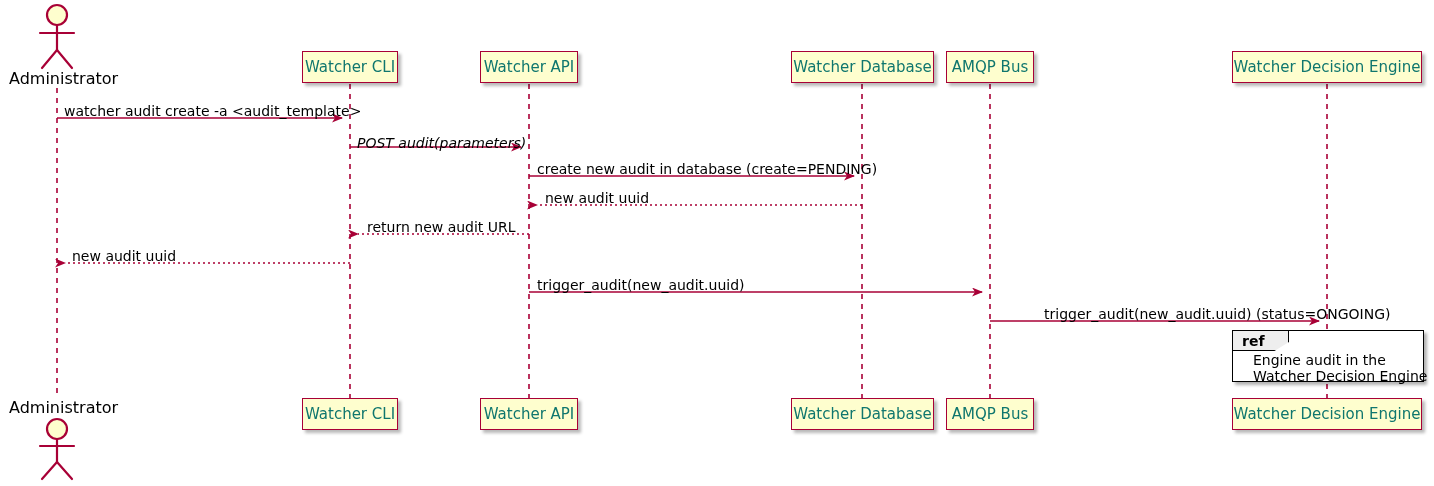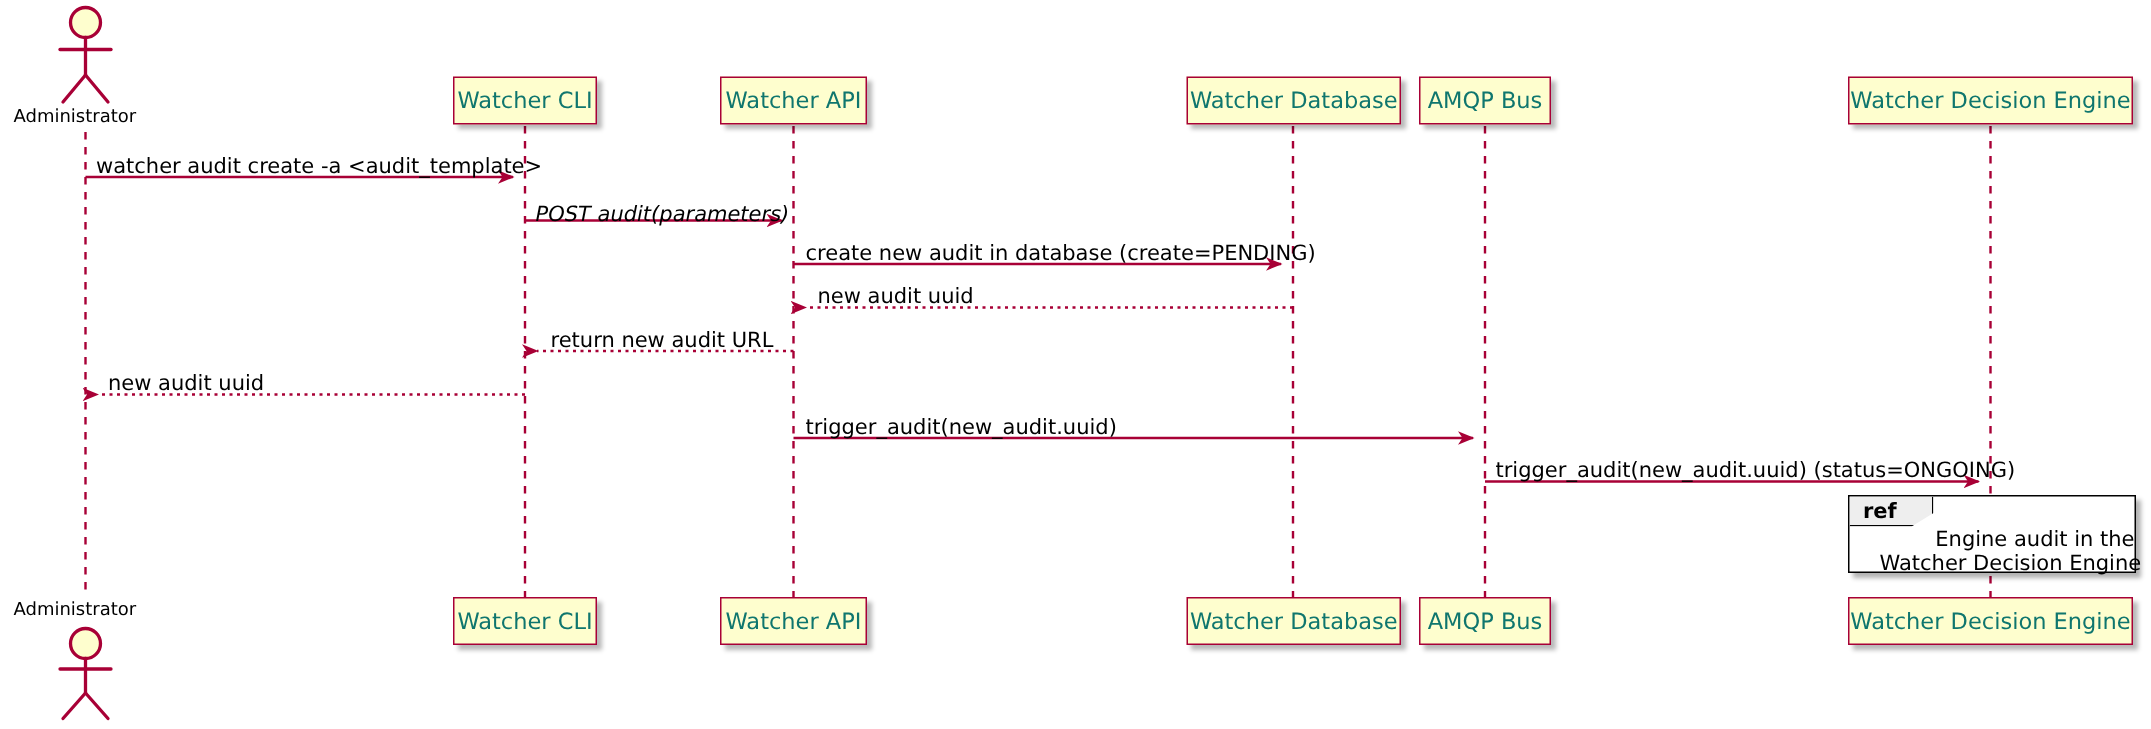--- a/index.html
+++ b/index.html
@@ -34,39 +34,38 @@
     display: flex;
     align-items: center;
     justify-content: center;
     font-size: 15px;
     color: #0f766e;
     white-space: nowrap;
     line-height: 1;
   }
   .actor-label {
     position: absolute;
-    font-size: 12px;
+    font-size: 16px;
     color: #000000;
     white-space: nowrap;
     line-height: 1;
   }
   .msg-label {
     position: absolute;
     font-size: 14px;
     color: #000000;
     white-space: nowrap;
     line-height: 1;
   }
   .ref-frame {
     position: absolute;
     box-sizing: border-box;
     background: #FFFFFF;
     border: 1.5px solid #000000;
     box-shadow: 3px 3px 3px rgba(0,0,0,0.30);
-    text-align: right;
   }
   .ref-tab {
     position: absolute;
     left: 0;
     top: 0;
     height: 20px;
     width: 56px;
     background: #EEEEEE;
     border-right: 1.5px solid #000000;
     border-bottom: 1.5px solid #000000;
@@ -179,21 +178,21 @@
     <span>Watcher Decision Engine</span>
   </div>
 
   <div class="msg-label" style="left:64px; top:104px;">watcher audit create -a &lt;audit_template&gt;</div>
   <div class="msg-label" style="left:357px; top:136px;font-style:italic;">POST audit(parameters)</div>
   <div class="msg-label" style="left:537px; top:162px;">create new audit in database (create=PENDING)</div>
   <div class="msg-label" style="left:545px; top:191px;">new audit uuid</div>
   <div class="msg-label" style="left:367px; top:220px;">return new audit URL</div>
   <div class="msg-label" style="left:72px; top:249px;">new audit uuid</div>
   <div class="msg-label" style="left:537px; top:278px;">trigger_audit(new_audit.uuid)</div>
-  <div class="msg-label" style="left:997px; top:307px;">trigger_audit(new_audit.uuid) (status=ONGOING)</div>
+  <div class="msg-label" style="left:1044px; top:307px;">trigger_audit(new_audit.uuid) (status=ONGOING)</div>
 
   <div class="ref-frame" style="left:1232px; top:330px; width:192px; height:52px;">
     <div class="ref-tab">ref</div>
     <div class="ref-body">
       <span class="ref-line">Engine audit in the</span>
       <span class="ref-line">Watcher Decision Engine</span>
     </div>
   </div>
 
 </div>

